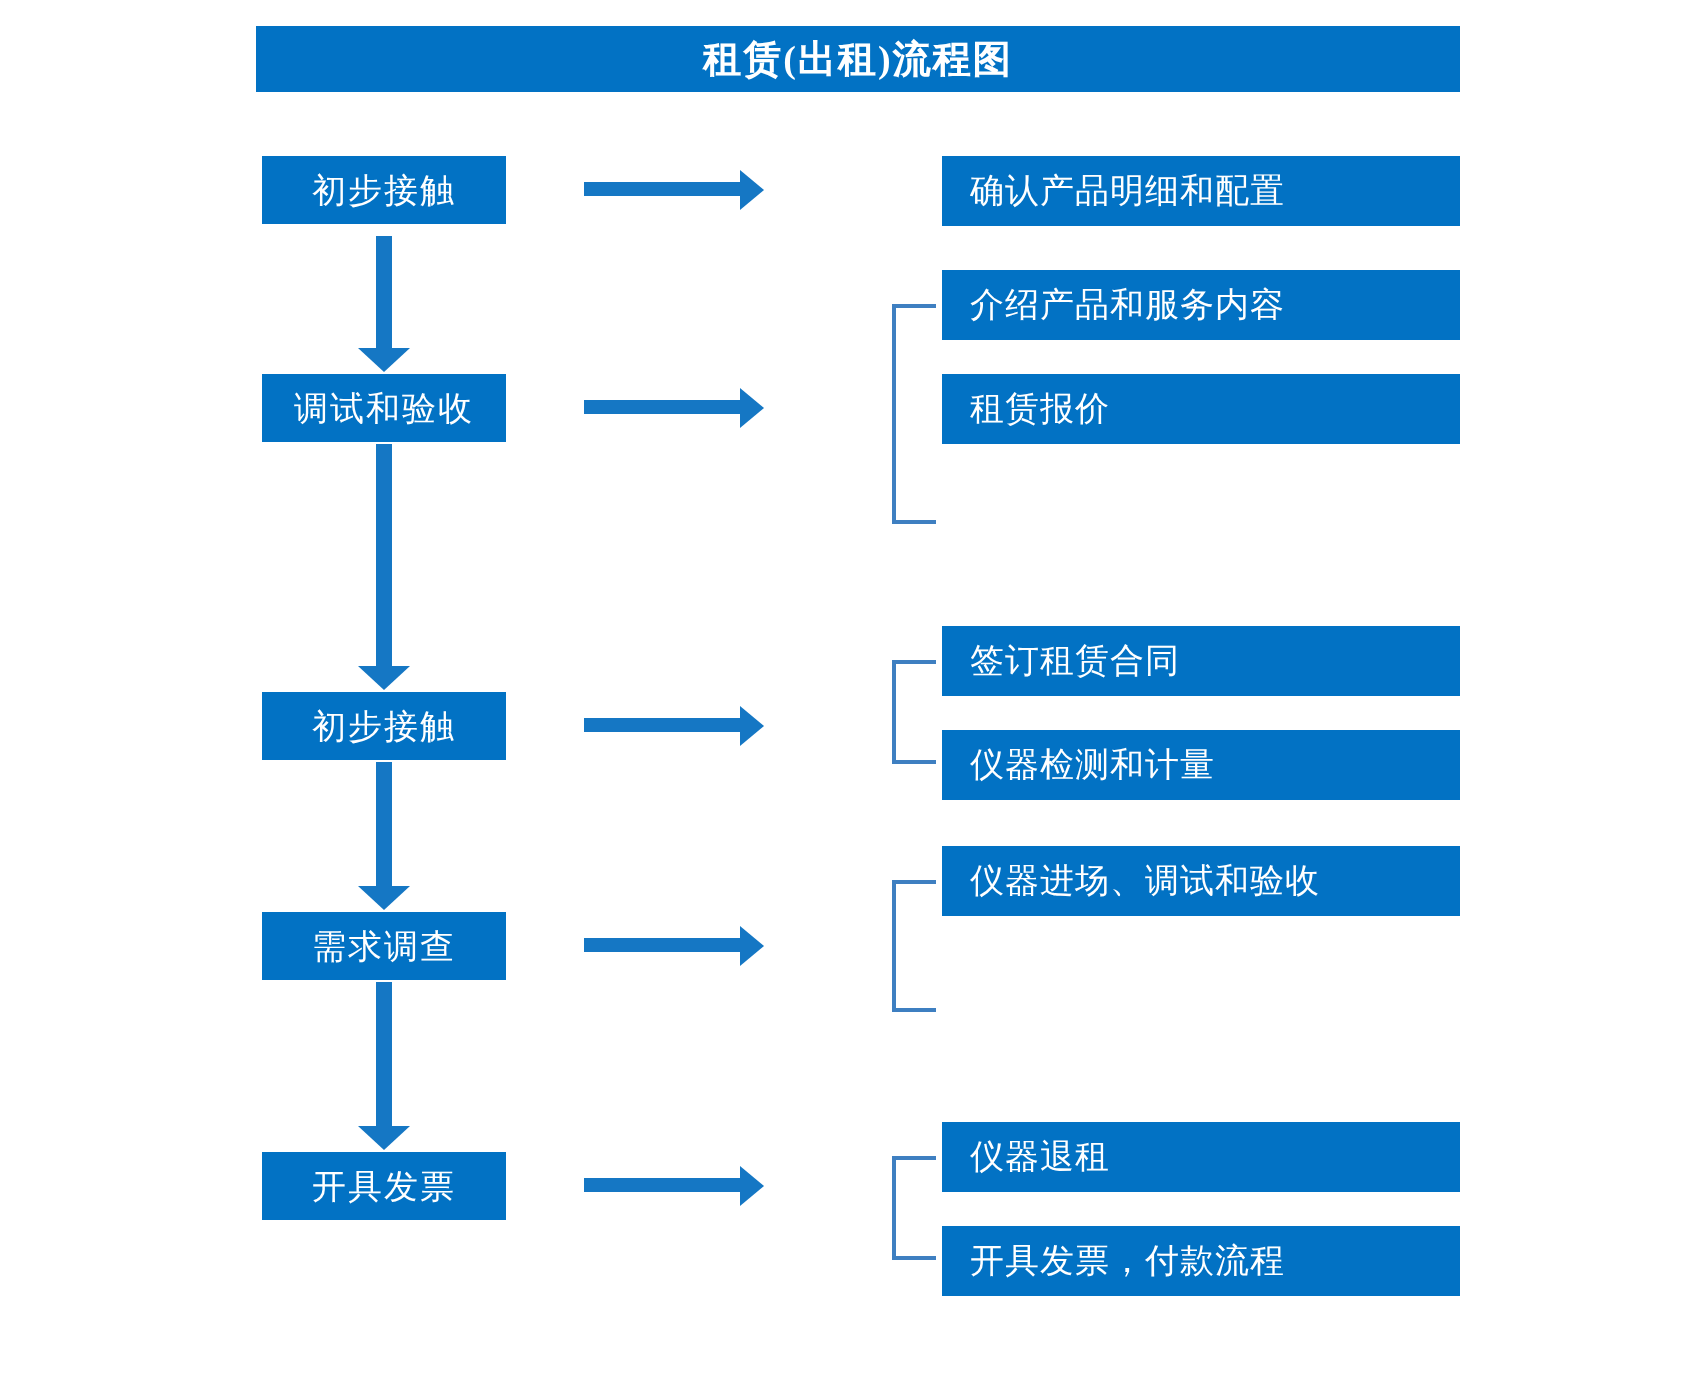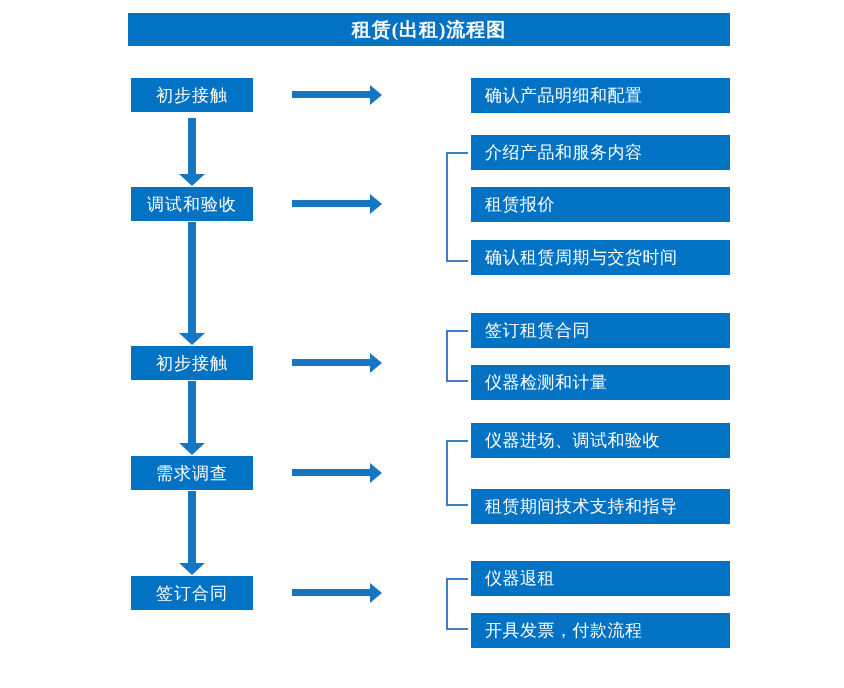--- a/index.html
+++ b/index.html
@@ -118,21 +118,21 @@
 <body>
 
 <div id="canvas">
 
   <div class="title-bar">租赁(出租)流程图</div>
 
   <div class="node left" style="top:78px">初步接触</div>
   <div class="node left" style="top:187px">调试和验收</div>
   <div class="node left" style="top:346px">初步接触</div>
   <div class="node left" style="top:456px">需求调查</div>
-  <div class="node left" style="top:576px">签订合同</div>
+  <div class="node left" style="top:576px">开具发票</div>
 
   <div class="v-arrow" style="left:164px; top:118px; height:68px">
     <div class="shaft" style="height:56px"></div>
     <div class="head" style="top:56px"></div>
   </div>
   <div class="v-arrow" style="left:164px; top:222px; height:123px">
     <div class="shaft" style="height:111px"></div>
     <div class="head" style="top:111px"></div>
   </div>
   <div class="v-arrow" style="left:164px; top:381px; height:74px">
@@ -167,24 +167,22 @@
 
   <div class="bracket" style="top:152px; height:110px"></div>
   <div class="bracket" style="top:330px; height:52px"></div>
   <div class="bracket" style="top:440px; height:66px"></div>
   <div class="bracket" style="top:578px; height:52px"></div>
 
   <div class="node right" style="top:78px">确认产品明细和配置</div>
 
   <div class="node right" style="top:135px">介绍产品和服务内容</div>
   <div class="node right" style="top:187px">租赁报价</div>
-  <div class="node right" style="top:240px">确认租赁周期与交货时间</div>
 
   <div class="node right" style="top:313px">签订租赁合同</div>
   <div class="node right" style="top:365px">仪器检测和计量</div>
 
   <div class="node right" style="top:423px">仪器进场、调试和验收</div>
-  <div class="node right" style="top:489px">租赁期间技术支持和指导</div>
 
   <div class="node right" style="top:561px">仪器退租</div>
   <div class="node right" style="top:613px">开具发票，付款流程</div>
 
 </div>
 
 </body></html>

